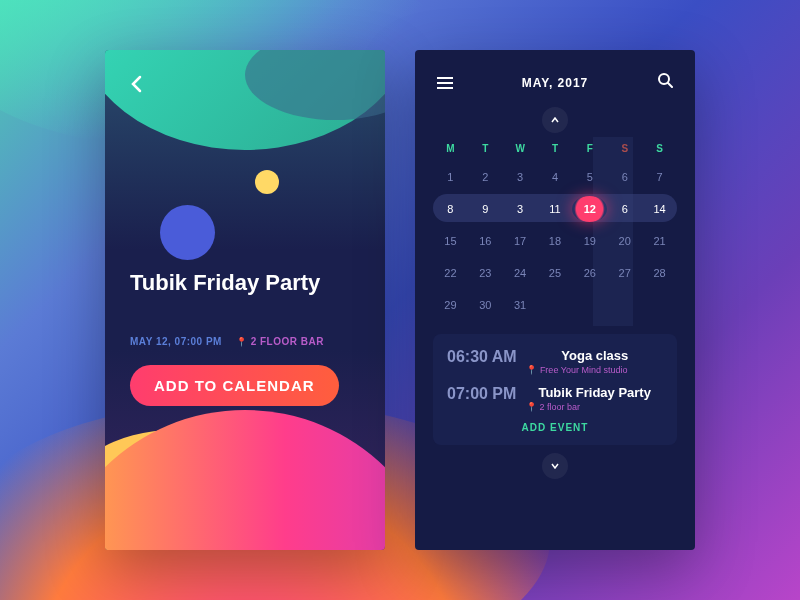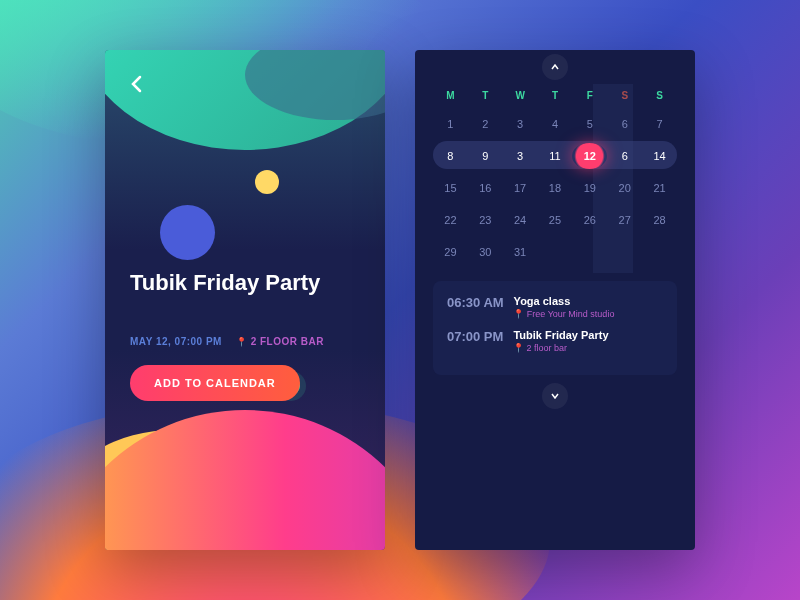--- a/index.html
+++ b/index.html
@@ -139,21 +139,21 @@
   font-weight: 700;
   letter-spacing: 0.5px;
   margin-bottom: 18px;
   margin-top: 40px;
 }
 .event-date { color: #5b7fd9; }
 .event-loc { color: #b85cc9; display: flex; align-items: center; gap: 3px; }
 .add-cal-btn {
   background: linear-gradient(90deg, #ff3d6e 0%, #ff5e3d 100%);
   color: #fff;
-  font-size: 11px;
+  font-size: 15px;
   font-weight: 800;
   letter-spacing: 1px;
   padding: 12px 24px;
   border-radius: 22px;
   border: none;
   cursor: pointer;
   display: inline-block;
 }
 
 .screen-right { background: #151b45; }
@@ -237,26 +237,26 @@
   border-radius: 8px;
   padding: 14px 14px 12px;
 }
 .event-row {
   display: flex;
   gap: 10px;
   margin-bottom: 10px;
 }
 .event-time {
   color: #8a95c8;
-  font-size: 13px;
+  font-size: 16px;
   font-weight: 700;
   min-width: 52px;
 }
 .event-info { flex: 1; }
-.event-name { color: #fff; font-size: 11px; font-weight: 700; margin-bottom: 2px; }
+.event-name { color: #fff; font-size: 13px; font-weight: 700; margin-bottom: 2px; text-align: center; }
 .event-place { color: #b85cc9; font-size: 9px; display: flex; align-items: center; gap: 2px; }
 .add-event-btn {
   text-align: center;
   color: #3dd9a0;
   font-size: 10px;
   font-weight: 800;
   letter-spacing: 1px;
   margin-top: 6px;
   cursor: pointer;
 }
@@ -291,20 +291,34 @@
       <span class="event-loc">
         <span class="pin">📍</span>
         <span>2 FLOOR BAR</span>
       </span>
     </div>
     <button class="add-cal-btn">ADD TO CALENDAR</button>
   </div>
 </div>
 
 <div class="screen screen-right">
+  <div class="cal-header">
+    <div class="menu-icon">
+        <span></span>
+        <span></span>
+        <span></span>
+      </div>
+    <div class="cal-month">MAY, 2017</div>
+    <div class="search-icon">
+      <svg width="16" height="16" viewBox="0 0 16 16">
+          <circle cx="7" cy="7" r="5" stroke="#fff" stroke-width="2" fill="none"></circle>
+          <line x1="11" y1="11" x2="15" y2="15" stroke="#fff" stroke-width="2" stroke-linecap="round"></line>
+        </svg>
+    </div>
+  </div>
 
   <div class="nav-arrow">
     <svg width="8" height="6" viewBox="0 0 8 6">
         <path d="M1 5 L4 1 L7 5" stroke="#fff" stroke-width="1.5" fill="none"></path>
       </svg>
   </div>
 
   <div class="cal-body-wrap">
     <div class="col-highlight" style="left: calc(18px + 14.28% * 4)"></div>
 
@@ -372,20 +386,21 @@
     <div class="event-row">
       <div class="event-time">07:00 PM</div>
       <div class="event-info">
         <div class="event-name">Tubik Friday Party</div>
         <div class="event-place">
             <span class="pin">📍</span>
             <span>2 floor bar</span>
           </div>
       </div>
     </div>
+    <div class="add-event-btn">ADD EVENT</div>
   </div>
 
   <div class="nav-arrow">
     <svg width="8" height="6" viewBox="0 0 8 6">
         <path d="M1 1 L4 5 L7 1" stroke="#fff" stroke-width="1.5" fill="none"></path>
       </svg>
   </div>
 </div>
 
 </body></html>

